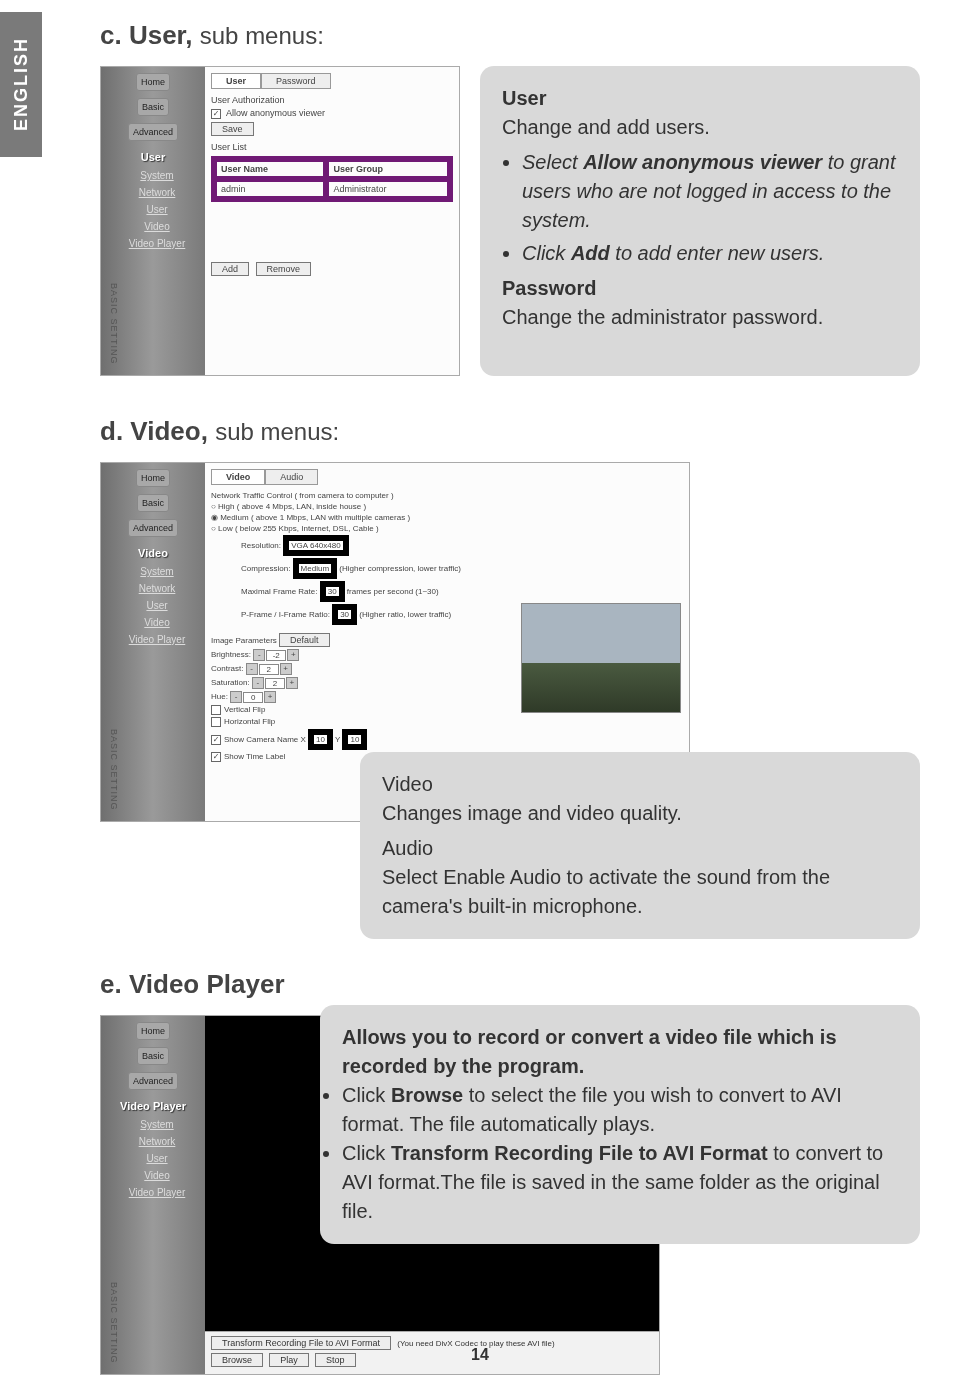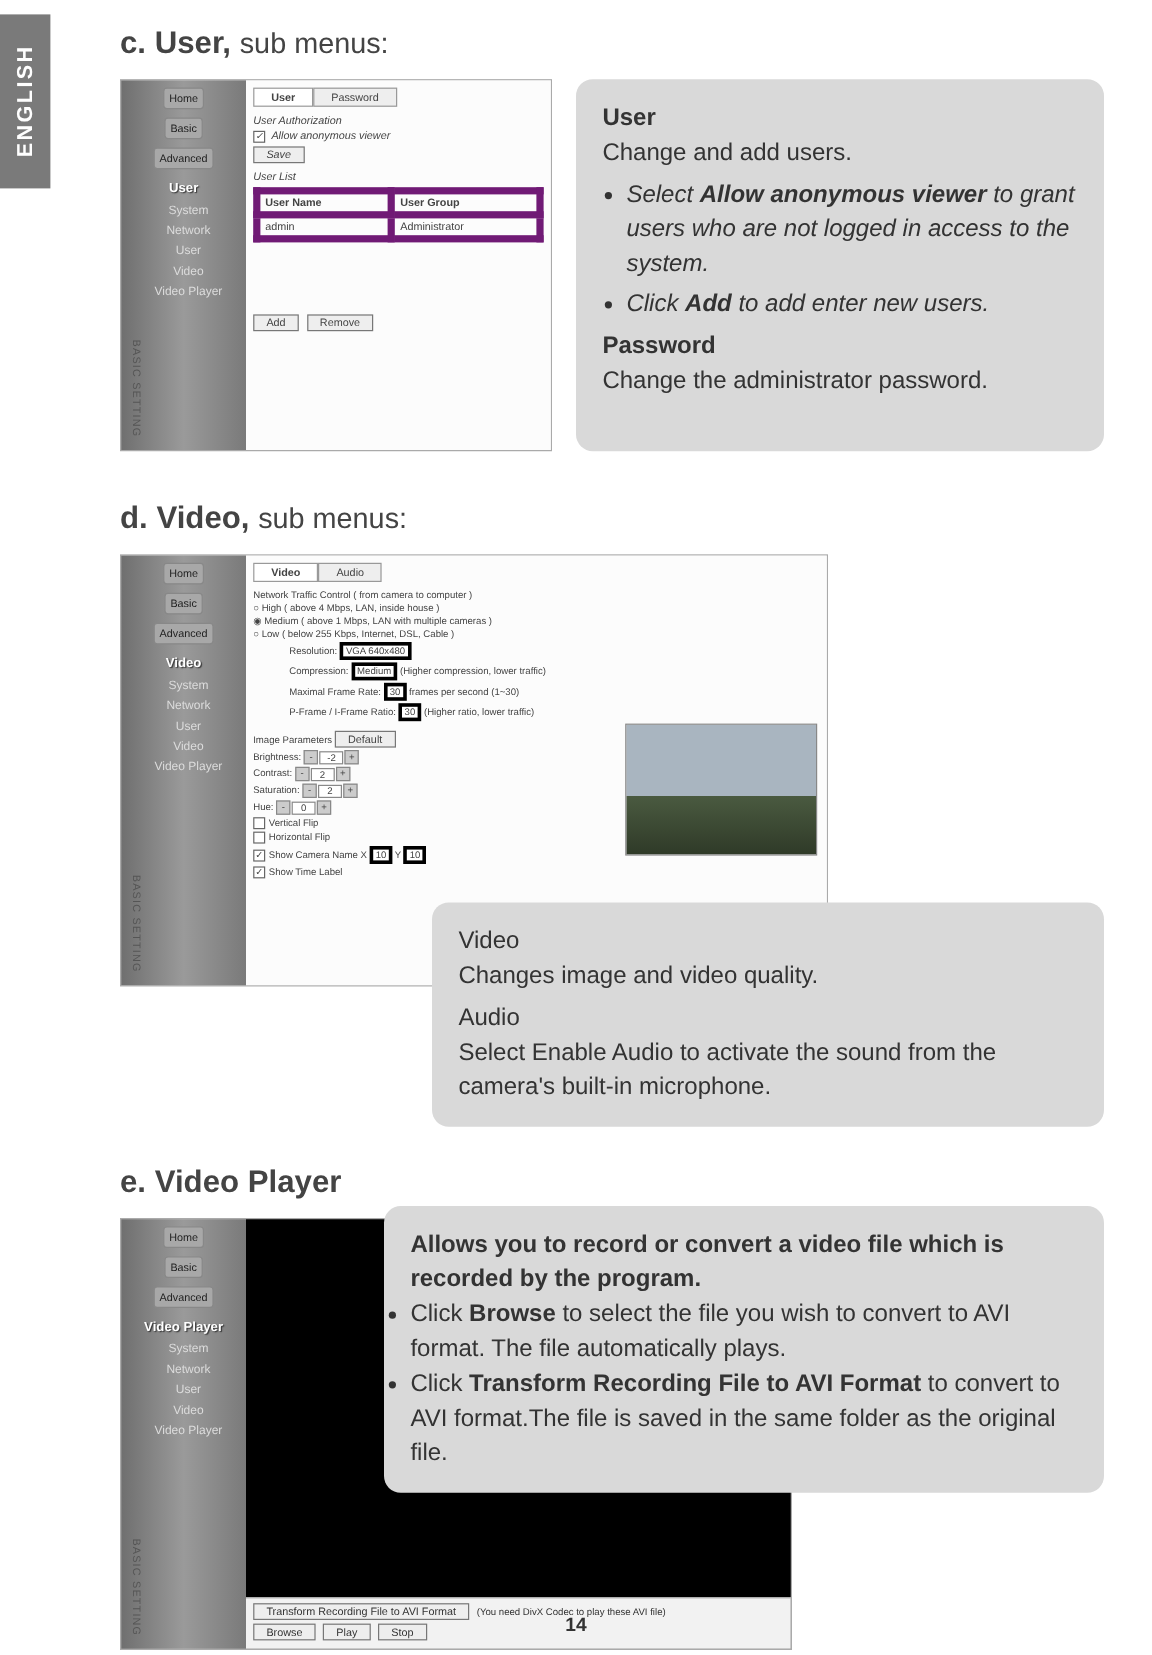--- a/index.html
+++ b/index.html
@@ -79,20 +79,21 @@
     font-size: 11px;
     color: #fff;
     font-weight: bold;
     padding: 3px 2px;
     text-shadow: 1px 1px 1px #333;
   }
   .sidebar .menu-item {
     font-size: 10px;
     color: #dcdcdc;
     padding: 2px 2px 2px 10px;
+    text-decoration: underline;
   }
   .sidebar .basic-setting {
     position: absolute;
     bottom: 10px;
     left: 8px;
     writing-mode: vertical-rl;
     font-size: 9px;
     color: #555;
     letter-spacing: 1px;
   }
@@ -104,21 +105,21 @@
     color: #444;
   }
   .tab-row { display: flex; gap: 0; margin-bottom: 6px; }
   .tab {
     border: 1px solid #999;
     padding: 2px 14px;
     font-size: 9px;
     background: #eee;
   }
   .tab.active { background: #fff; font-weight: bold; }
-  .panel-line { margin-bottom: 3px; font-style: italic; }
+  .panel-line { margin-bottom: 3px; }
   .chk { display: inline-block; width: 10px; height: 10px; border: 1px solid #666; vertical-align: middle; margin-right: 3px; background: #fff; font-size: 8px; line-height: 8px; text-align: center; }
   .mini-btn { border: 1px solid #777; padding: 1px 10px; font-size: 9px; display: inline-block; background: #eee; margin-right: 4px; text-align: right; }
   .tbl { width: 100%; border: 1px solid #aaa; border-collapse: collapse; margin-top: 4px; }
   .tbl th, .tbl td { border: 6px solid #701a75; font-size: 9px; padding: 2px 4px; text-align: left; }
   .callout {
     background: #d9d9d9;
     border-radius: 14px;
     padding: 18px 22px;
     font-size: 20px;
     color: #333;
@@ -136,21 +137,21 @@
   }
   .shot-video {
     width: 590px;
     height: 360px;
     background: #e8e8e8;
     border: 1px solid #aaa;
     display: flex;
   }
   .video-panel { flex: 1; background: #fcfcfc; padding: 6px; font-size: 8px; color: #444; position: relative; }
   .video-panel .small-group { margin-bottom: 2px; }
-  .sel { border: 3px solid #000000; padding: 0 2px; display: inline-block; background: #fff; font-size: 8px; }
+  .sel { border: 6px solid #000000; padding: 0 2px; display: inline-block; background: #fff; font-size: 8px; }
   .preview-img {
     position: absolute;
     right: 8px;
     top: 140px;
     width: 160px;
     height: 110px;
     background: linear-gradient(180deg, #a9b5c0 0%, #a9b5c0 55%, #4a5a40 55%, #2f3a28 100%);
     border: 1px solid #888;
   }
   .callout-video {

